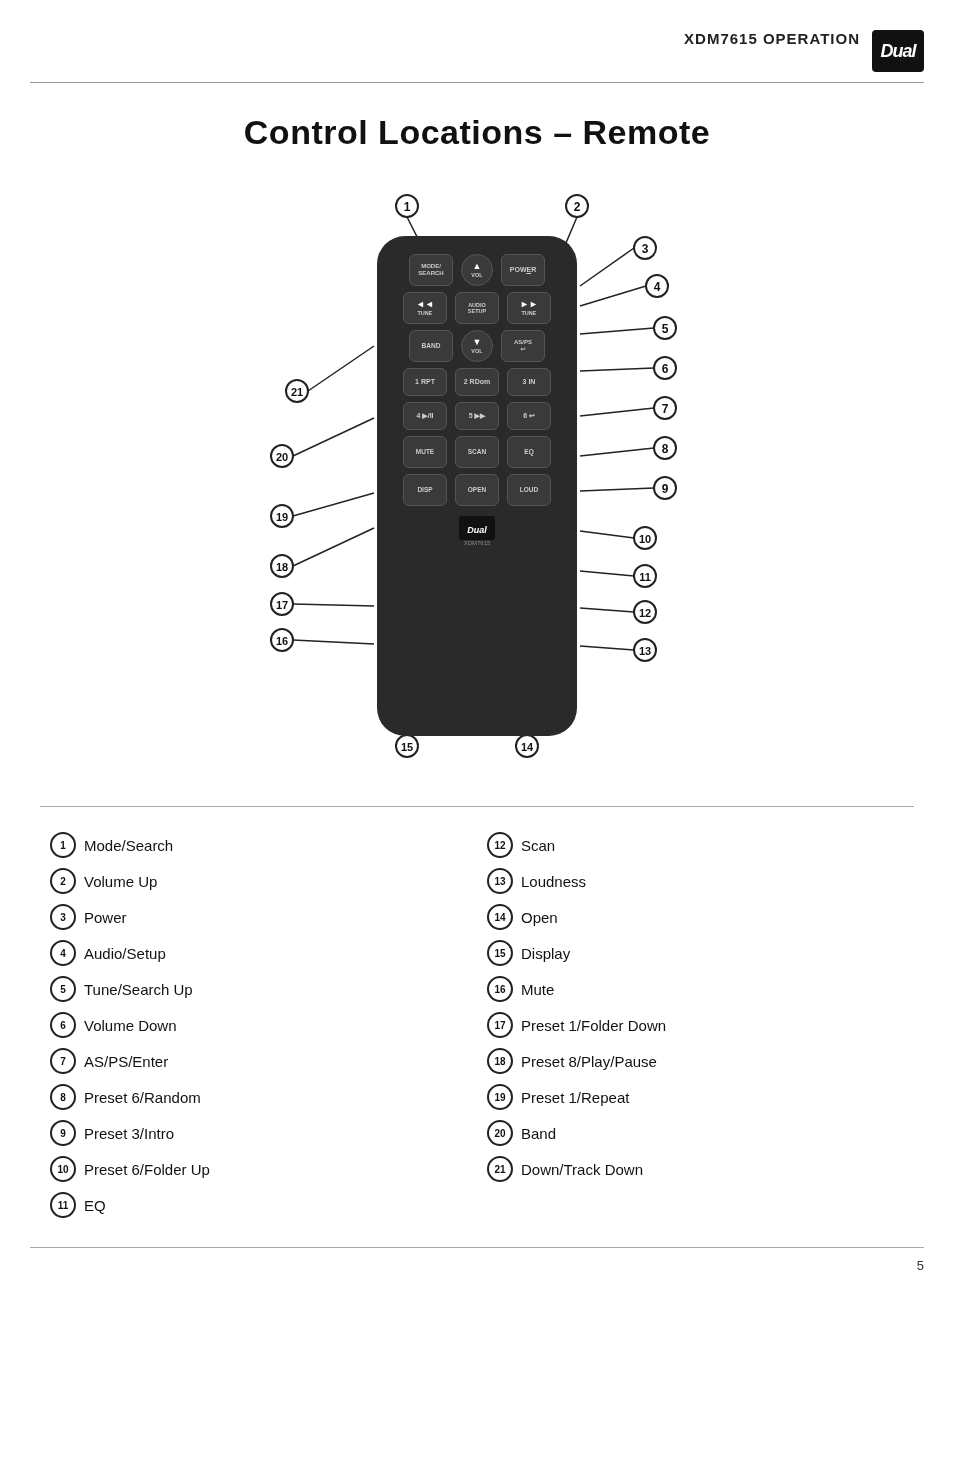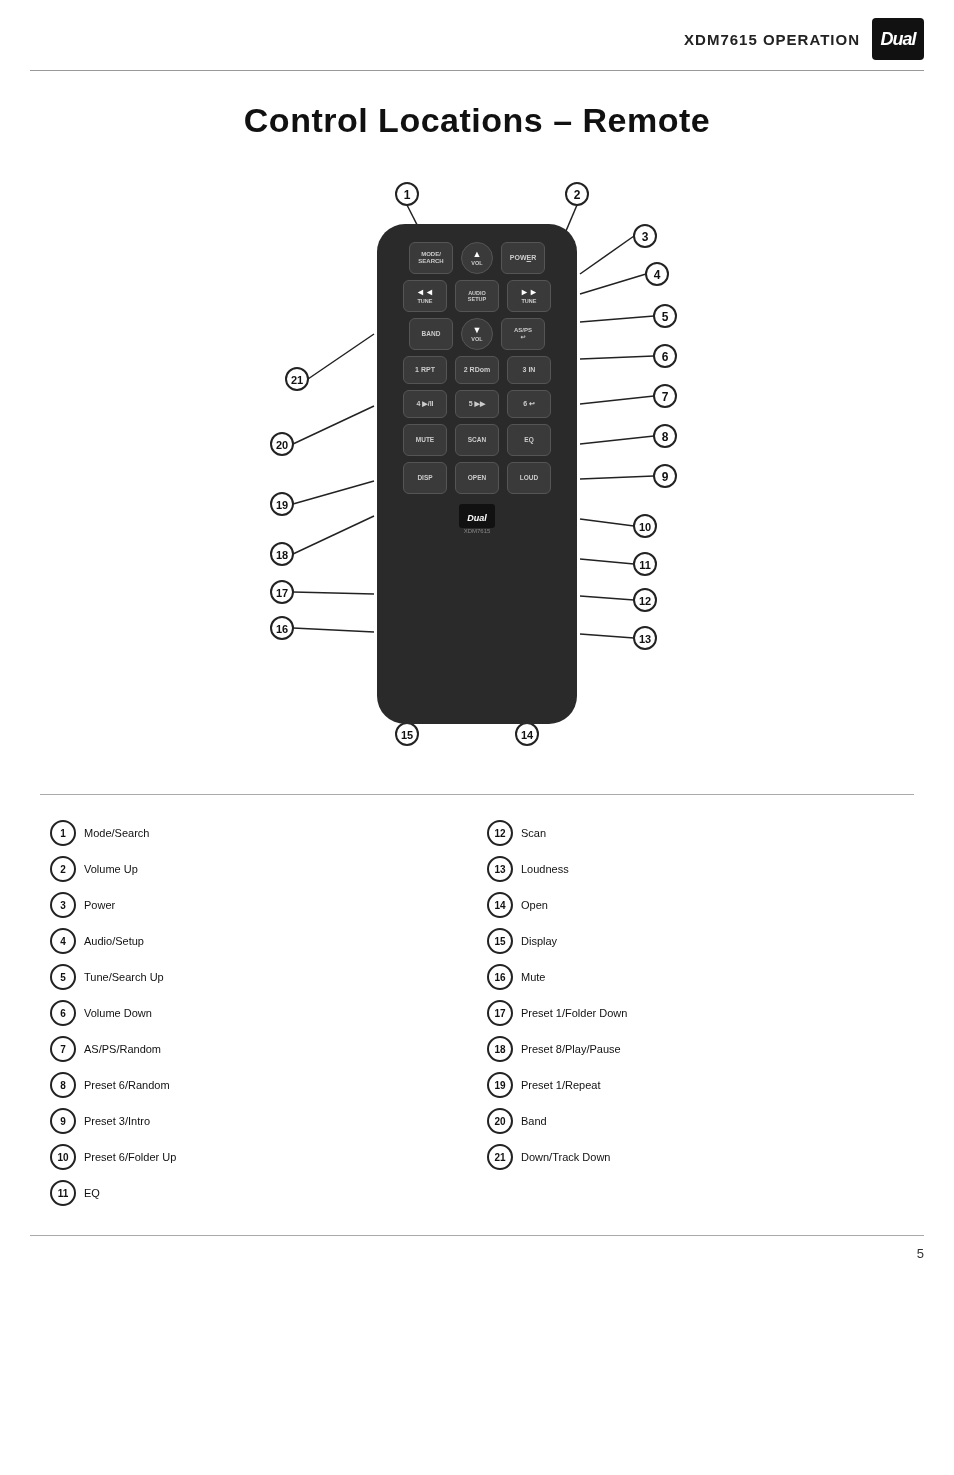--- a/index.html
+++ b/index.html
@@ -7,23 +7,23 @@
       width: 954px;
       min-height: 1475px;
       background: #ffffff;
       font-family: Arial, Helvetica, sans-serif;
       position: relative;
     }
 
     
     .header {
       display: flex;
-      align-items: center;
+      align-items: flex-start;
       justify-content: flex-end;
-      padding: 18px 30px 10px 30px;
+      padding: 30px 30px 10px 30px;
       gap: 12px;
     }
     .header-title {
       font-size: 15px;
       font-weight: 400;
       letter-spacing: 1px;
       color: #222;
     }
     .header-title span {
       font-weight: 700;
@@ -181,21 +181,21 @@
       border-radius: 50%;
       display: flex;
       align-items: center;
       justify-content: center;
       font-size: 10px;
       font-weight: 700;
       color: #111;
       flex-shrink: 0;
     }
     .legend-label {
-      font-size: 11px;
+      font-size: 15px;
       color: #111;
     }
 
     
     .footer {
       border-top: 1px solid #aaa;
       margin: 24px 30px 0 30px;
       padding: 10px 0;
       display: flex;
       justify-content: flex-end;
@@ -433,21 +433,21 @@
       <div class="legend-item">
         <div class="legend-num">5</div>
         <div class="legend-label">Tune/Search Up</div>
       </div>
       <div class="legend-item">
         <div class="legend-num">6</div>
         <div class="legend-label">Volume Down</div>
       </div>
       <div class="legend-item">
         <div class="legend-num">7</div>
-        <div class="legend-label">AS/PS/Random</div>
+        <div class="legend-label">AS/PS/Enter</div>
       </div>
       <div class="legend-item">
         <div class="legend-num">8</div>
         <div class="legend-label">Preset 6/Random</div>
       </div>
       <div class="legend-item">
         <div class="legend-num">9</div>
         <div class="legend-label">Preset 3/Intro</div>
       </div>
       <div class="legend-item">

